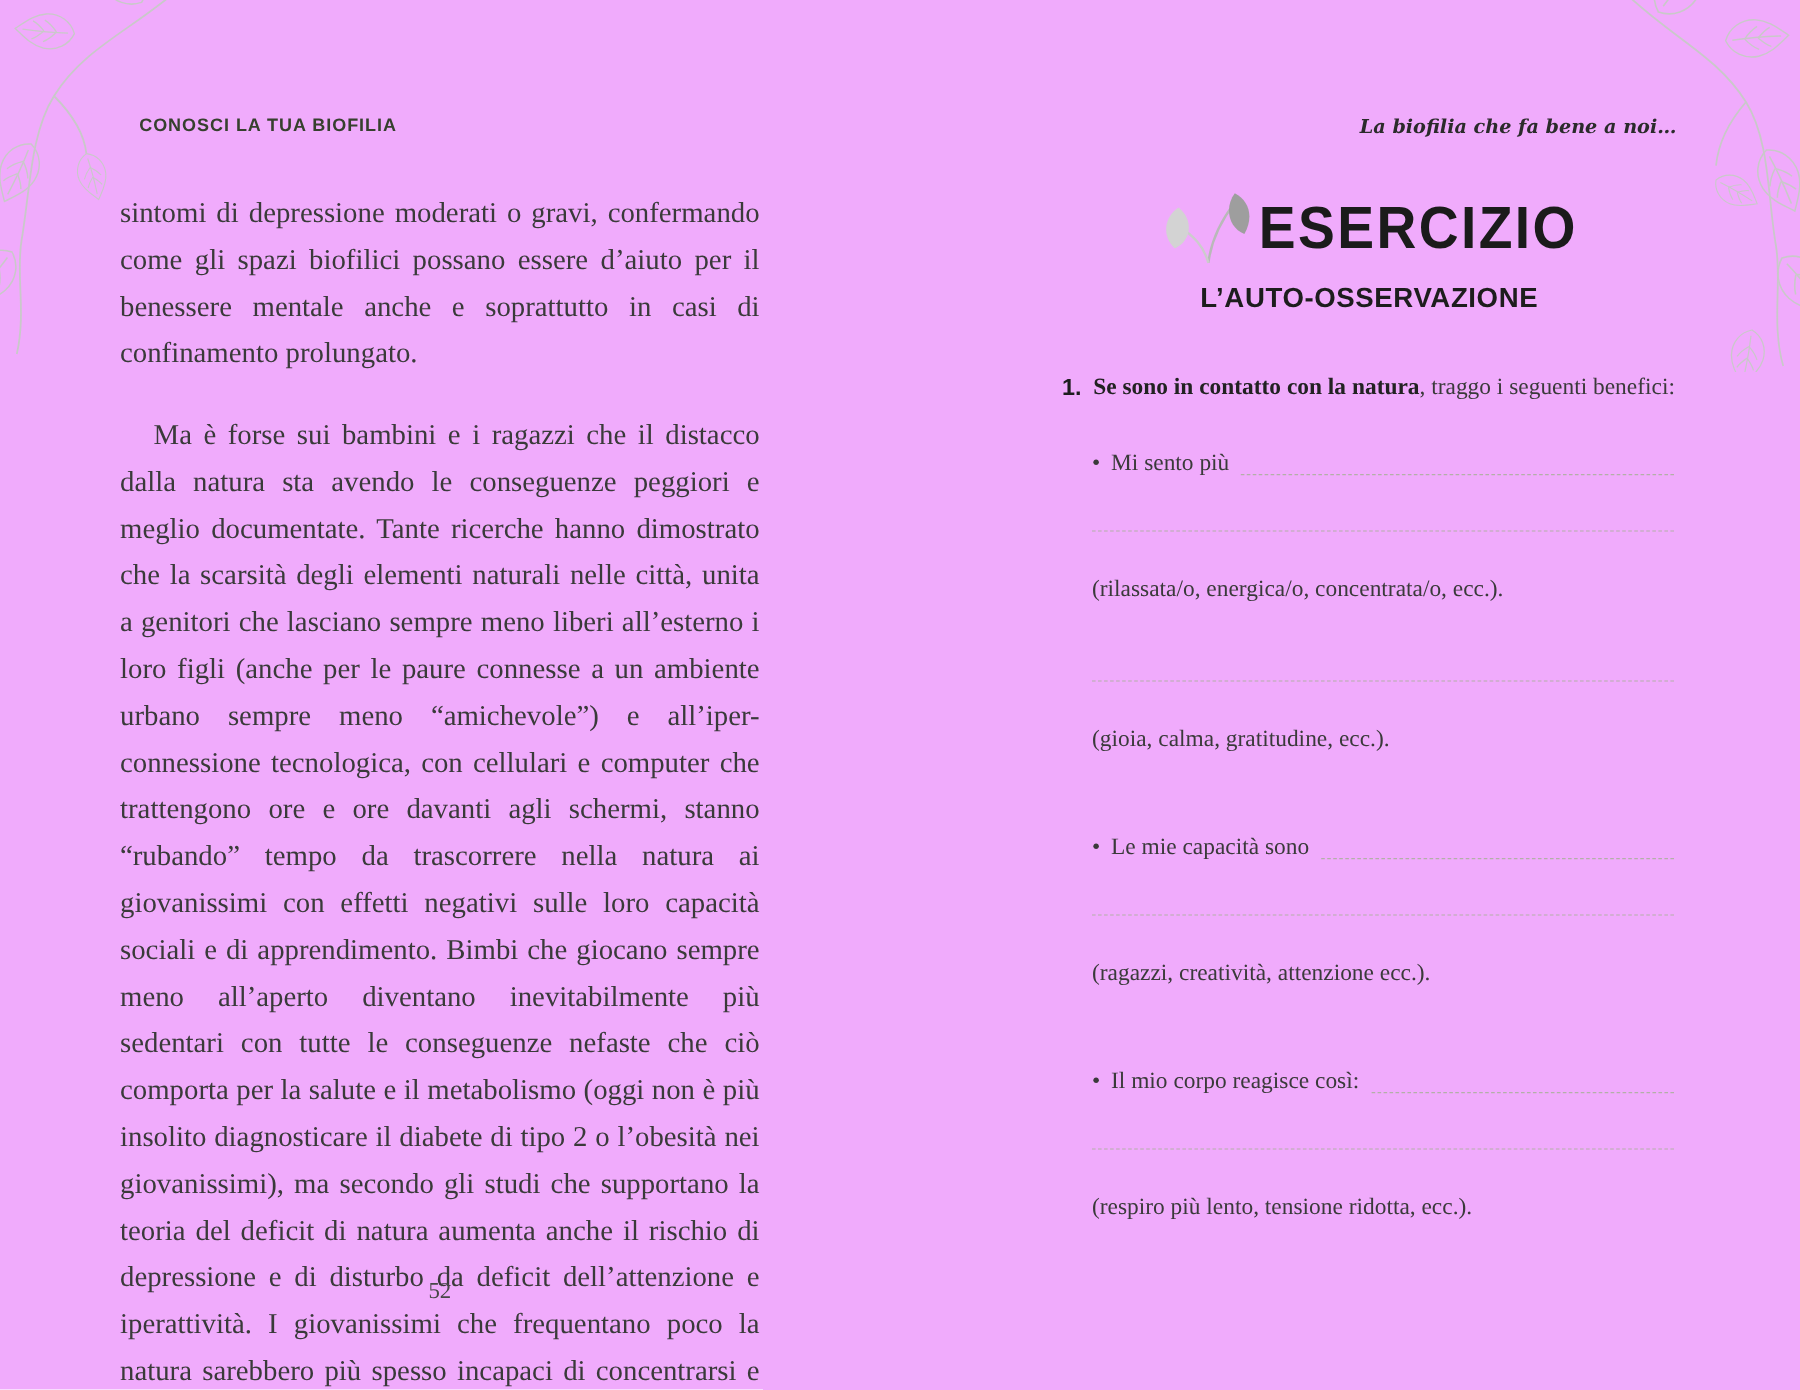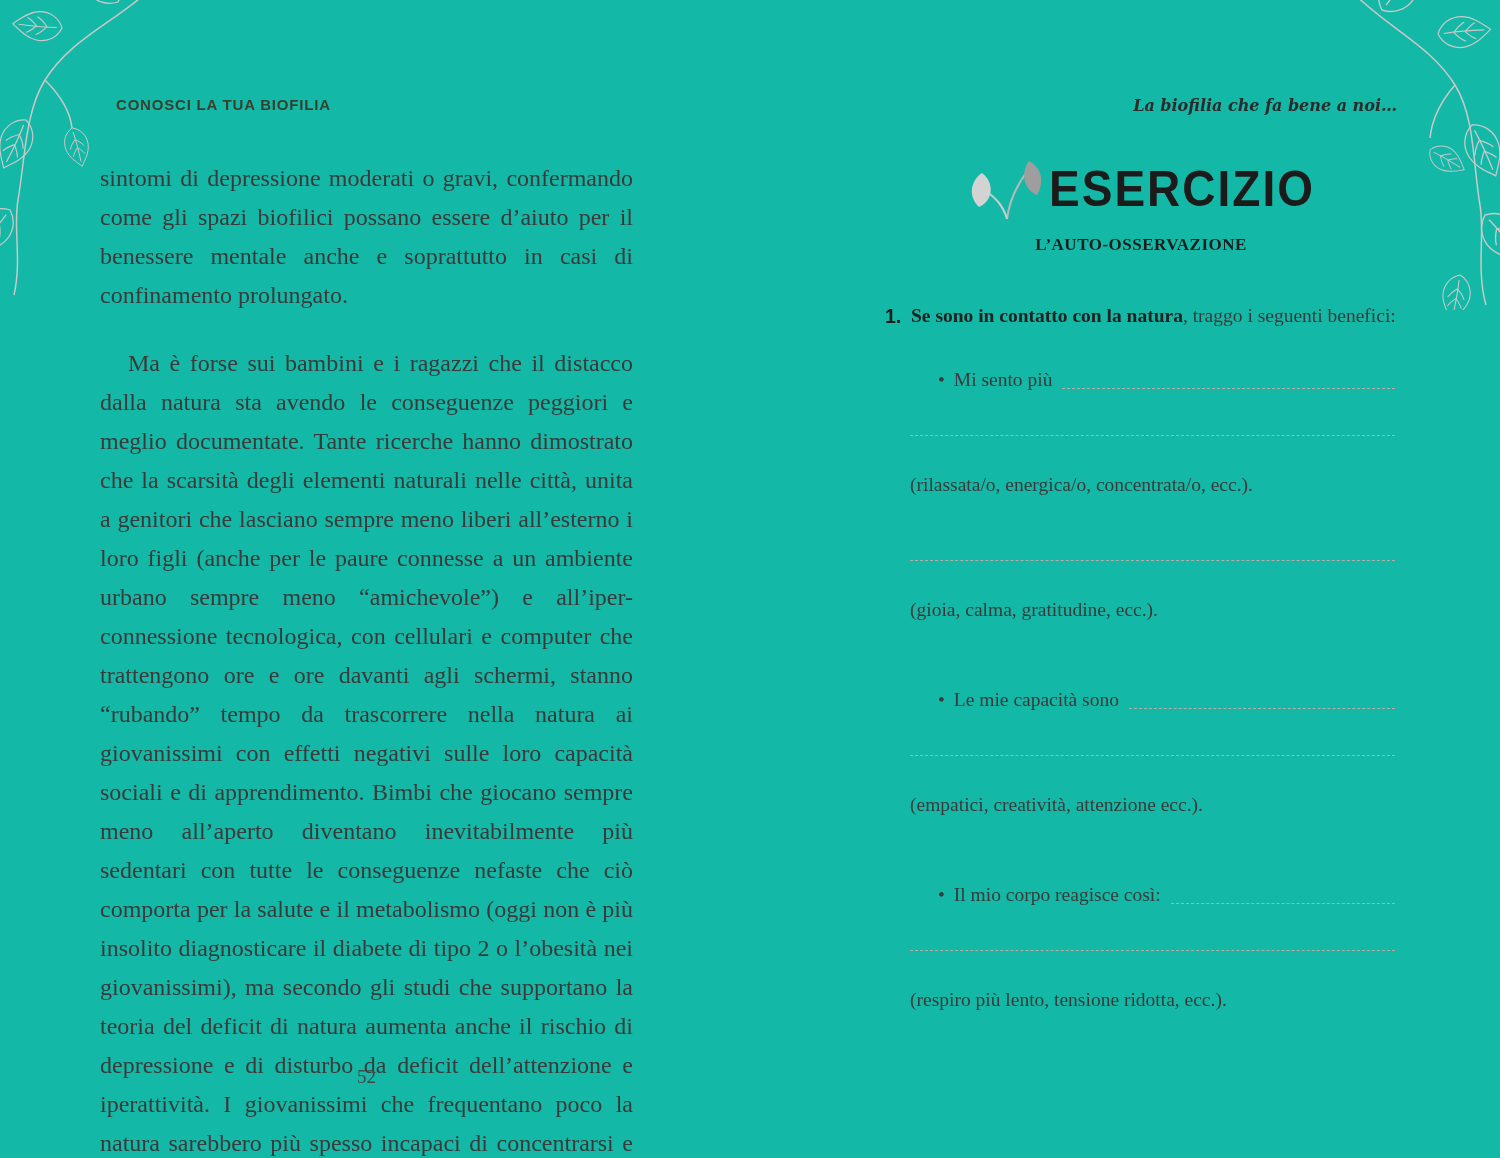--- a/index.html
+++ b/index.html
@@ -4,21 +4,21 @@
 <style>
   html, body {
     margin: 0;
     padding: 0;
     background: #ffffff;
   }
   #spread {
     position: relative;
     width: 1500px;
     height: 1158px;
-    background: #14b8a6;
+    background: #f0abfc;
     overflow: hidden;
     font-family: "Liberation Serif", serif;
     color: #3a3a3a;
   }
   
   .corner { position: absolute; top: 0; pointer-events: none; }
   .corner-tl { left: 0; }
   .corner-tr { right: 0; }
 
   
@@ -86,23 +86,23 @@
     font-family: "Liberation Sans", sans-serif;
     font-weight: bold;
     font-size: 46px;
     letter-spacing: 2px;
     color: #1b1b1b;
     transform: scaleY(1.08);
   }
   .exercise-subtitle {
     margin-top: 14px;
     text-align: center;
-    font-family: Liberation Serif, serif;
-    font-weight: bold;
-    font-size: 17px;
+    font-family: Liberation Sans, sans-serif;
+    font-weight: bold;
+    font-size: 23px;
     letter-spacing: 0.5px;
     color: #1d1d1d;
   }
   .numbered-item {
     margin-top: 46px;
     display: flex;
     font-size: 19.5px;
     line-height: 30px;
   }
   .numbered-item .num {
@@ -117,21 +117,20 @@
   .bullets {
     margin-top: 34px;
     padding-left: 25px;
     padding-right: 2px;
   }
   .bullet-block { margin-bottom: 60px; }
   .bullet-row {
     display: flex;
     font-size: 19.5px;
     line-height: 30px;
-    margin-left: 28px;
   }
   .bullet-row .bullet-label { white-space: nowrap; }
   .bullet-row .marker { margin-right: 9px; }
   .fill-line {
     flex: 1;
     margin-left: 10px;
     margin-bottom: 6px;
     border-bottom: 1.4px dashed #b3afa8;
   }
   .full-line {
@@ -229,21 +228,21 @@
         <div class="full-line"></div>
         <div class="hint">(gioia, calma, gratitudine, ecc.).</div>
       </div>
 
       <div class="bullet-block">
         <div class="bullet-row">
           <span class="bullet-label"><span class="marker">•</span><span>Le mie capacità sono</span></span>
           <span class="fill-line"></span>
         </div>
         <div class="full-line"></div>
-        <div class="hint">(empatici, creatività, attenzione ecc.).</div>
+        <div class="hint">(ragazzi, creatività, attenzione ecc.).</div>
       </div>
 
       <div class="bullet-block">
         <div class="bullet-row">
           <span class="bullet-label"><span class="marker">•</span><span>Il mio corpo reagisce così:</span></span>
           <span class="fill-line"></span>
         </div>
         <div class="full-line"></div>
         <div class="hint">(respiro più lento, tensione ridotta, ecc.).</div>
       </div>

